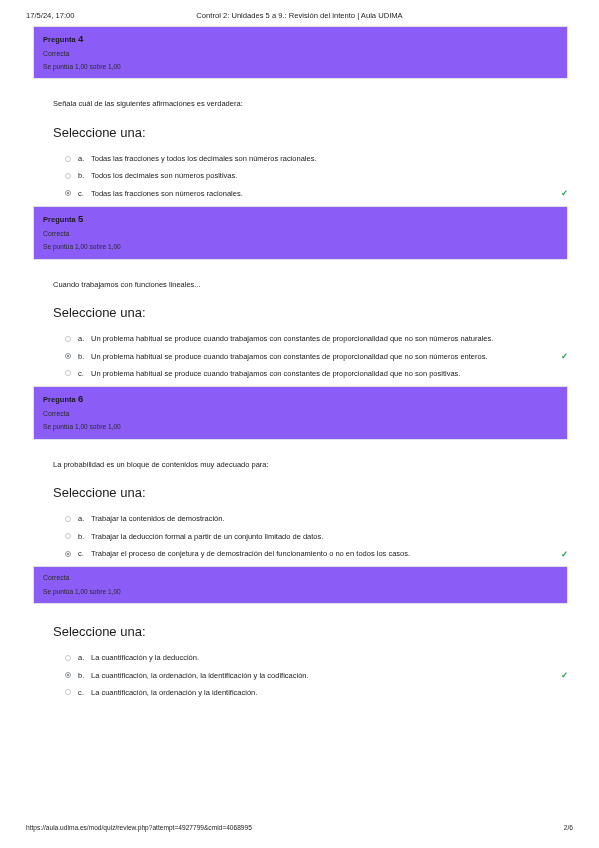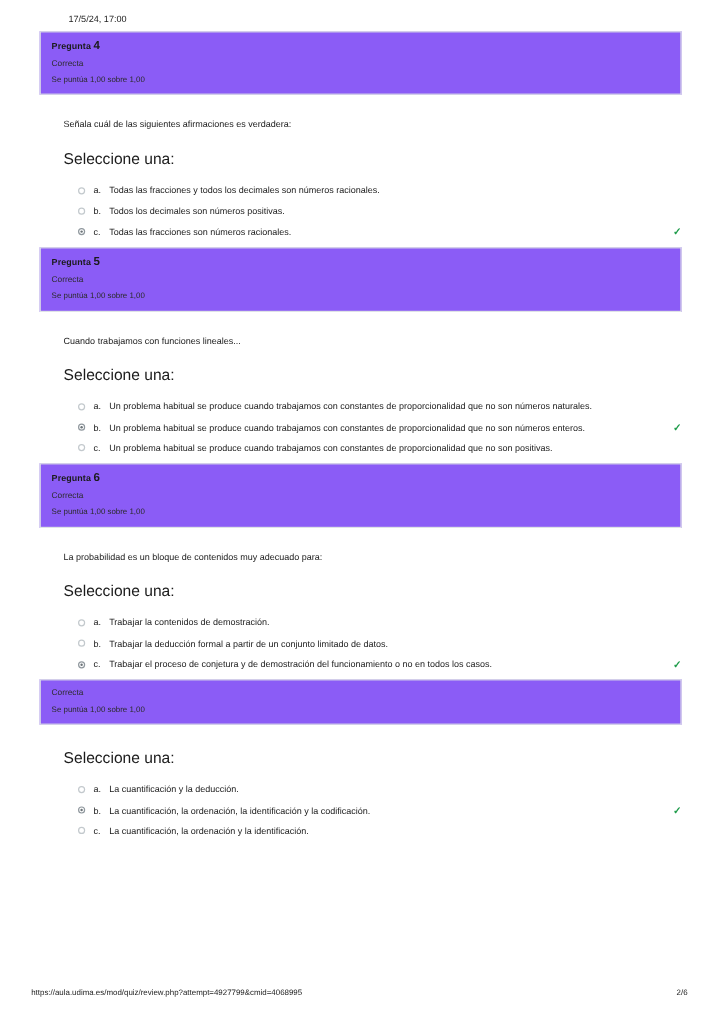--- a/index.html
+++ b/index.html
@@ -19,21 +19,20 @@
 
   
   .print-header {
     position: absolute;
     top: 11px;
     left: 0;
     width: 534px;
     height: 14px;
     font-size: 7.6px;
     color: #1c1c1c;
-    margin-left: 31px;
   }
   .print-header .ph-date {
     position: absolute;
     left: 26px;
     top: 0;
     white-space: nowrap;
   }
   .print-header .ph-title {
     position: absolute;
     left: 0;
@@ -183,20 +182,21 @@
     right: 26px;
     top: 0;
     white-space: nowrap;
   }
 </style>
 </head>
 <body>
 
 <div class="print-header">
   <span class="ph-date">17/5/24, 17:00</span>
+  <span class="ph-title">Control 2: Unidades 5 a 9.: Revisión del intento | Aula UDIMA</span>
 </div>
 
 <div class="page-content" id="questions-root">
     <div class="question-block">
       <div class="q-info-box">
         <div class="q-number"><span>Pregunta</span> <span class="q-num-big">4</span></div>
         <div class="q-state">Correcta</div>
         <div class="q-grade">Se puntúa 1,00 sobre 1,00</div>
       </div>
       <div class="q-body">

